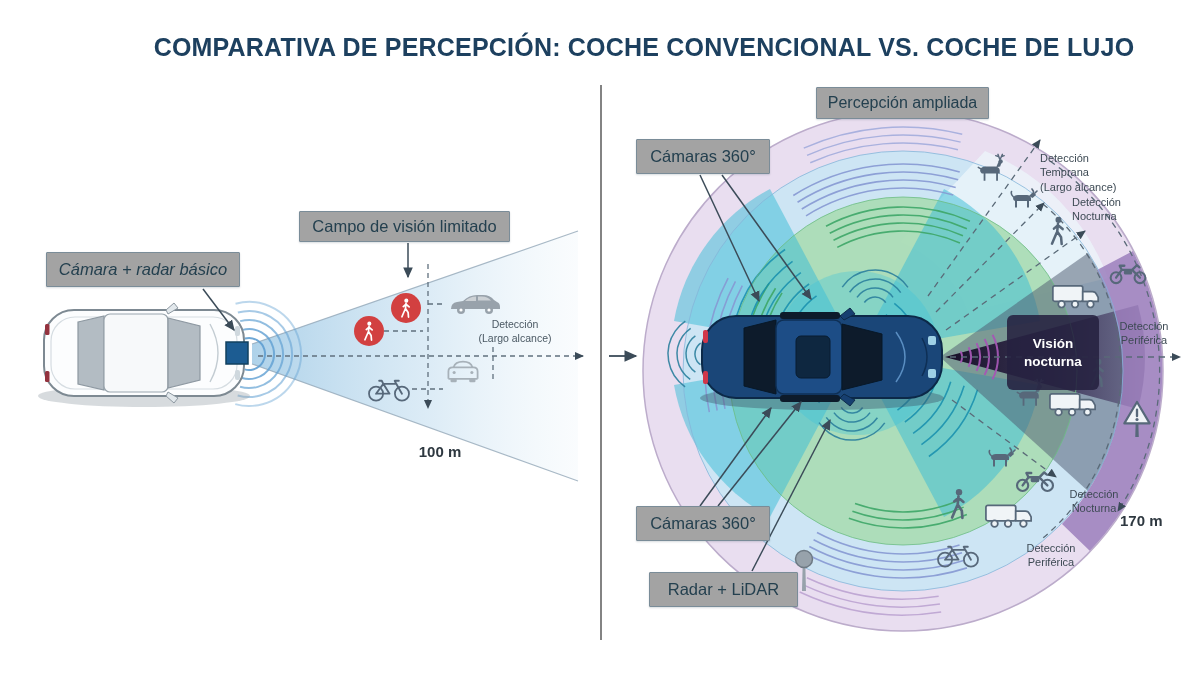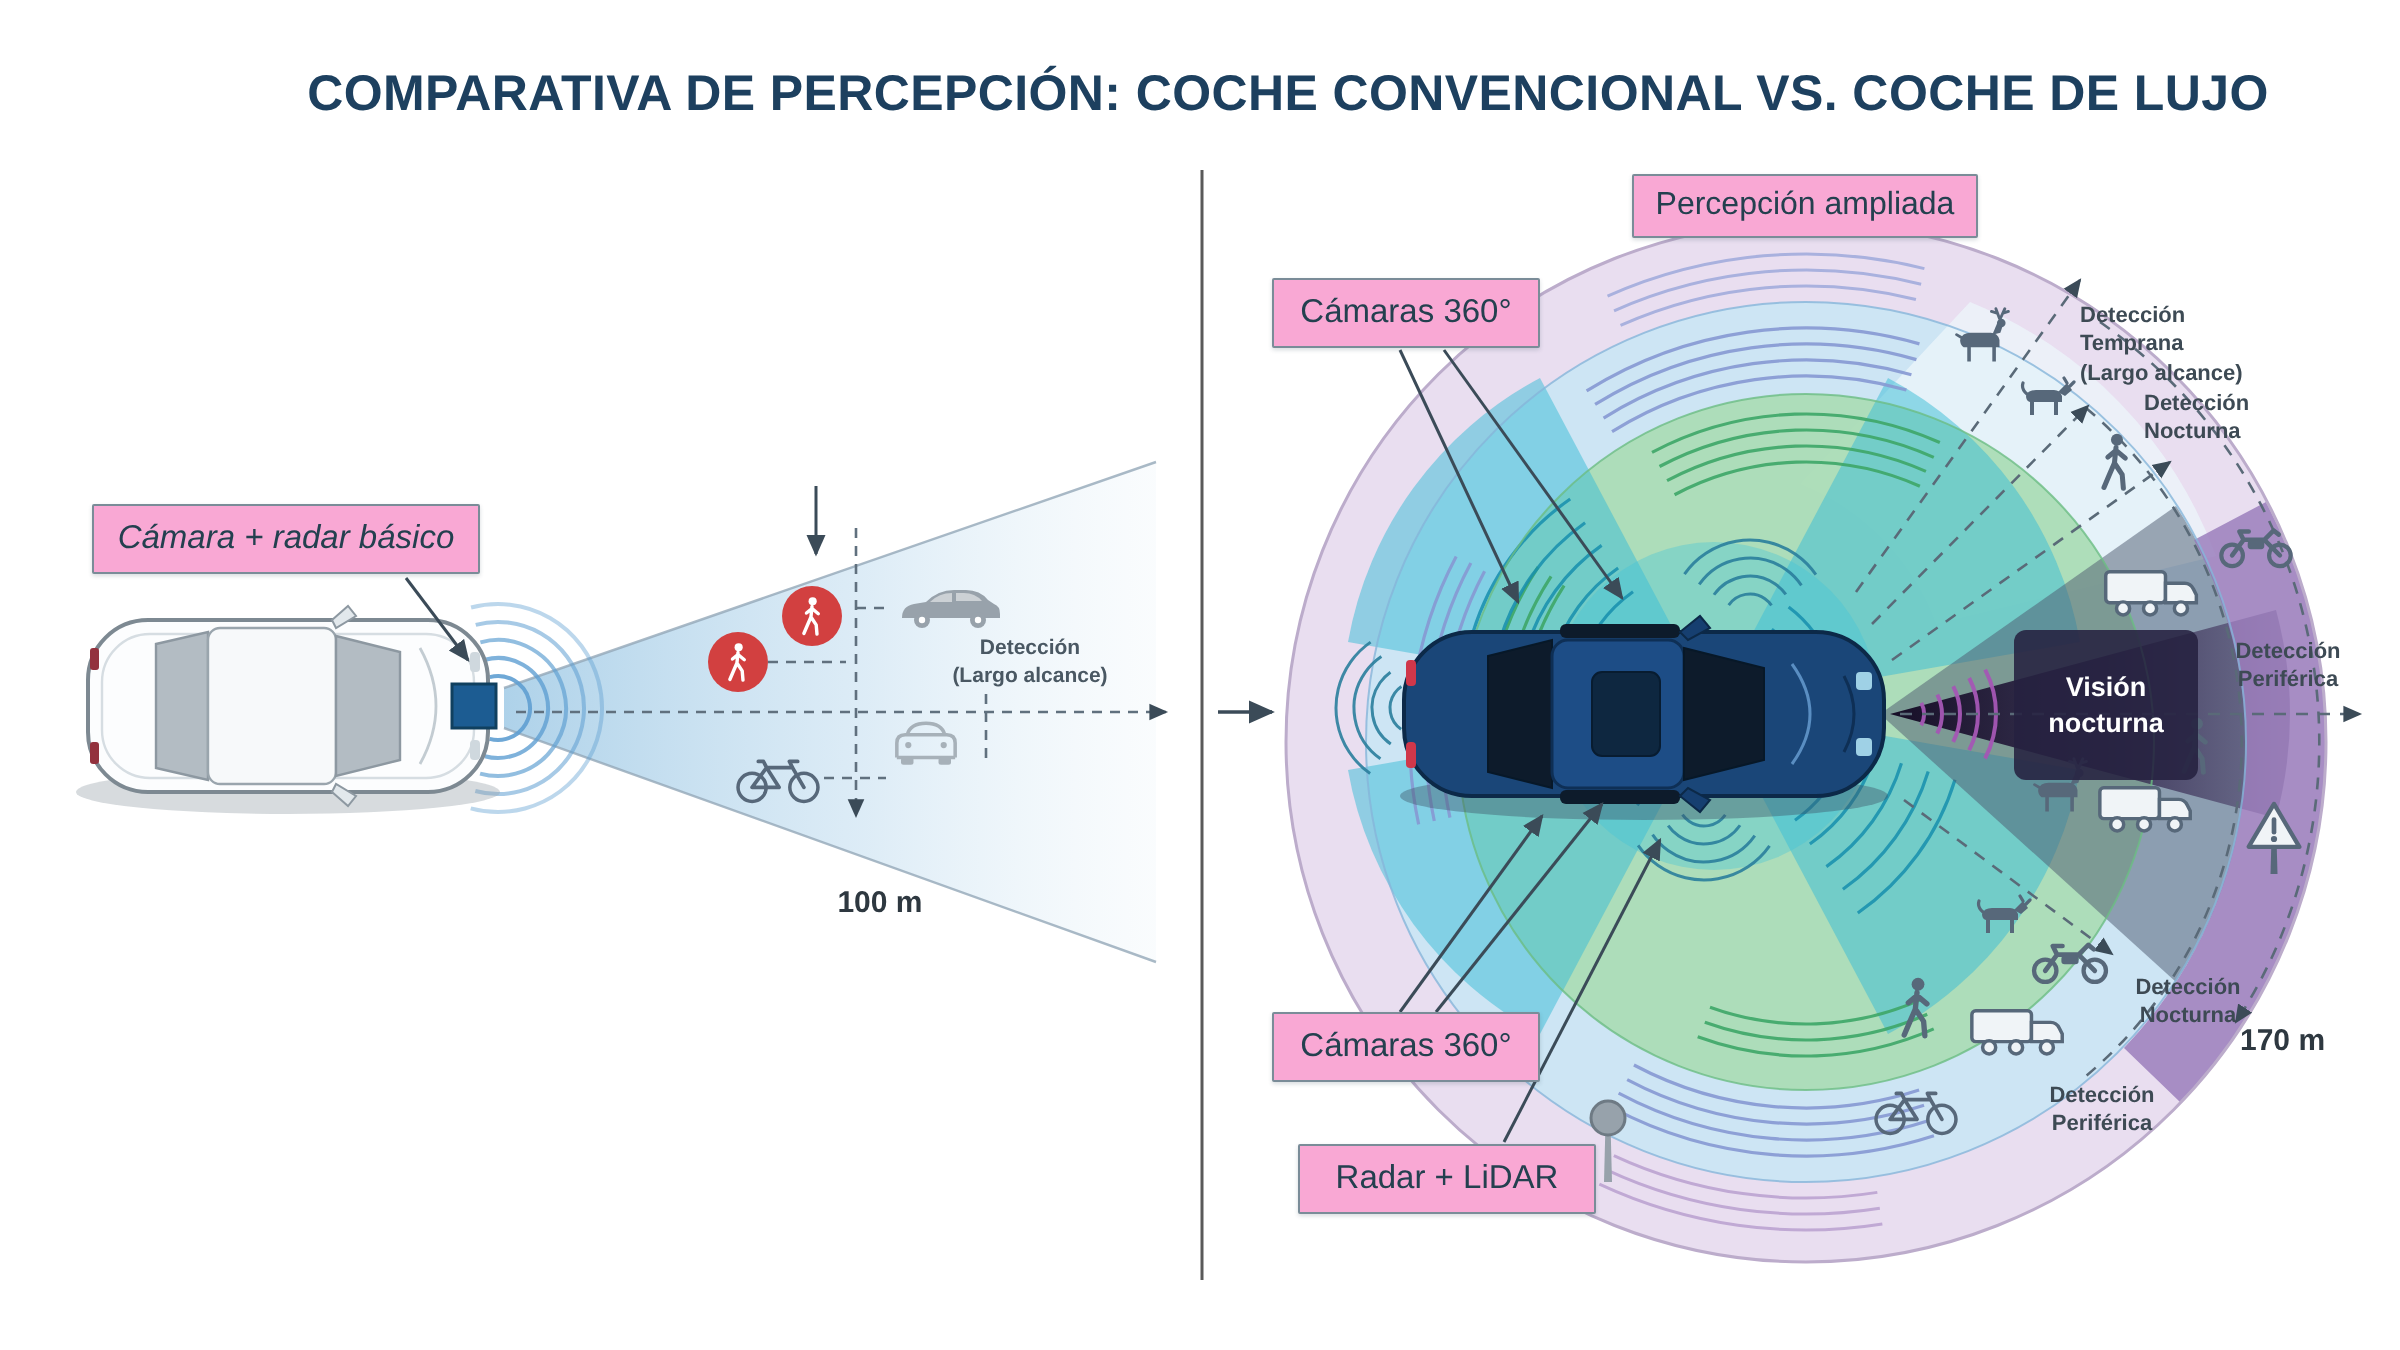--- a/index.html
+++ b/index.html
@@ -1,24 +1,24 @@
 <!DOCTYPE html>
 <html><head>
 <meta charset="utf-8">
 <style>
   html,body{margin:0;padding:0;background:#ffffff;}
   .stage{position:relative;width:1200px;height:675px;background:#ffffff;overflow:hidden;
          font-family:"Liberation Sans",sans-serif;}
   .stage svg.diagram{position:absolute;left:0;top:0;}
   .title{position:absolute;top:33px;left:0;width:100%;text-align:center;
          font-size:25px;font-weight:700;letter-spacing:.2px;color:#1d405f;margin-left:44px;}
-  .lbl-box{position:absolute;background:#f9a8d4;border:1.5px solid #7a8c98;border-radius:1px;
+  .lbl-box{position:absolute;background:#a3a3a3;border:1.5px solid #7a8c98;border-radius:1px;
            color:#24404f;font-size:16.5px;font-weight:500;display:flex;align-items:center;
            justify-content:center;box-shadow:0 1px 2px rgba(40,60,80,.18);box-sizing:border-box;}
-  .sm-lbl{position:absolute;color:#3d4a54;font-size:11px;line-height:1.3;font-weight:700;}
+  .sm-lbl{position:absolute;color:#3d4a54;font-size:11px;line-height:1.3;font-weight:400;}
   .sm-lbl.center{text-align:center;}
   .range-lbl{position:absolute;color:#2e3840;font-size:15px;font-weight:600;}
   .dark-box{position:absolute;background:rgba(38,33,64,.88);color:#ffffff;border-radius:6px;
             font-size:13.5px;font-weight:700;line-height:1.3;text-align:center;padding:20px 8px;}
 </style>
 </head>
 <body>
 
 <div class="stage">
 
@@ -334,20 +334,23 @@
       <path d="M752 571 L830 420" marker-end="url(#arr)"></path>
     </g>
   </g>
 </svg>
 
 <div class="title">COMPARATIVA DE PERCEPCIÓN: COCHE CONVENCIONAL VS. COCHE DE LUJO</div>
 
 <div class="lbl-box" style="left:46px;top:252px;width:194px;height:35px;font-style:italic;">
   <span>Cámara + radar básico</span>
 </div>
+<div class="lbl-box" style="left:299px;top:211px;width:211px;height:31px;">
+  <span>Campo de visión limitado</span>
+</div>
 <div class="sm-lbl center" style="left:455px;top:318px;width:120px;font-size:10.5px;color:#4a5863;">
   <div>Detección</div>
   <div>(Largo alcance)</div>
 </div>
 <div class="range-lbl" style="left:404px;top:443px;width:72px;text-align:center;">100 m</div>
 
 <div class="lbl-box" style="left:816px;top:87px;width:173px;height:32px;font-size:16px;">
   <span>Percepción ampliada</span>
 </div>
 <div class="lbl-box" style="left:636px;top:139px;width:134px;height:35px;">

